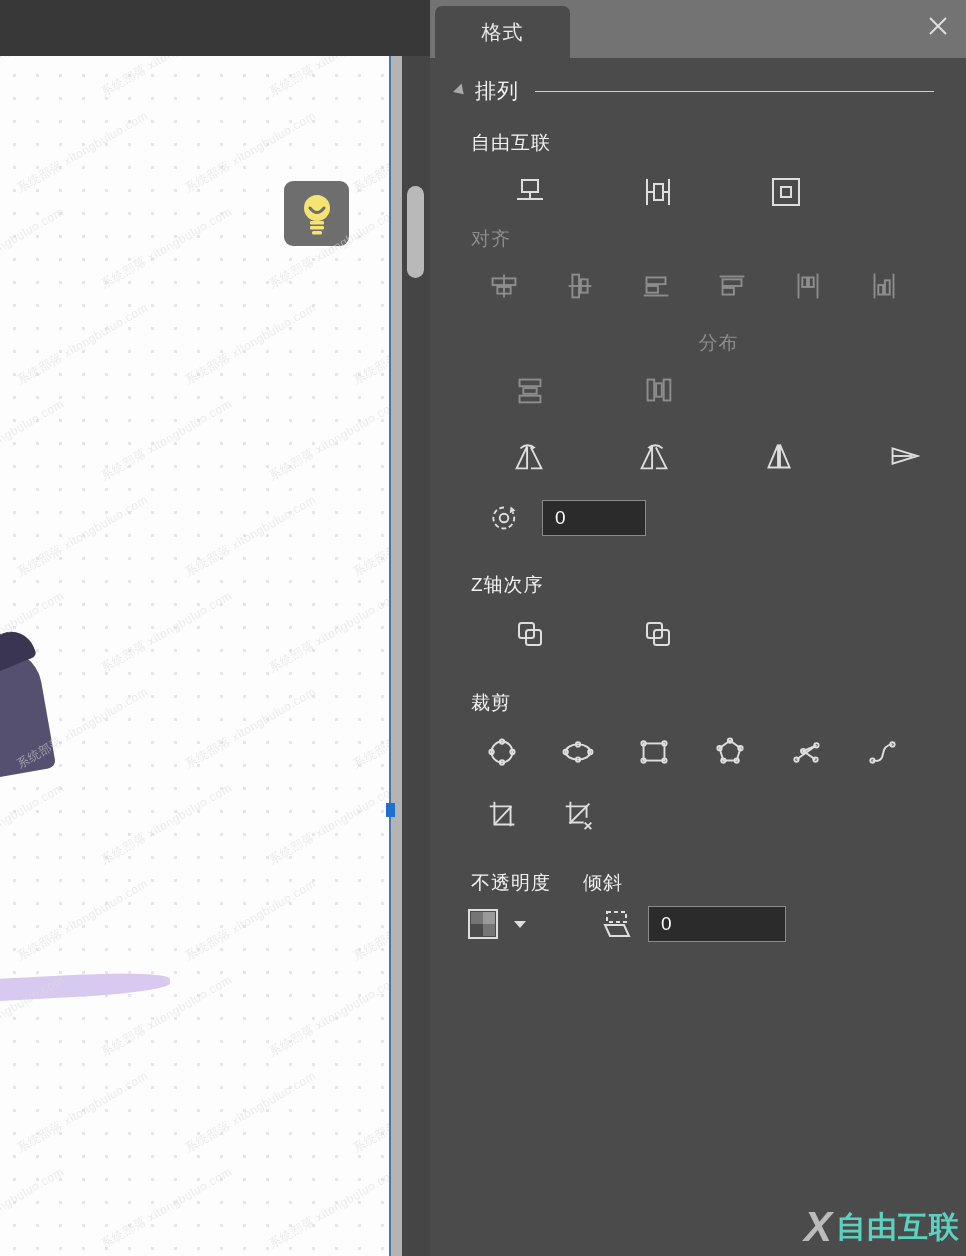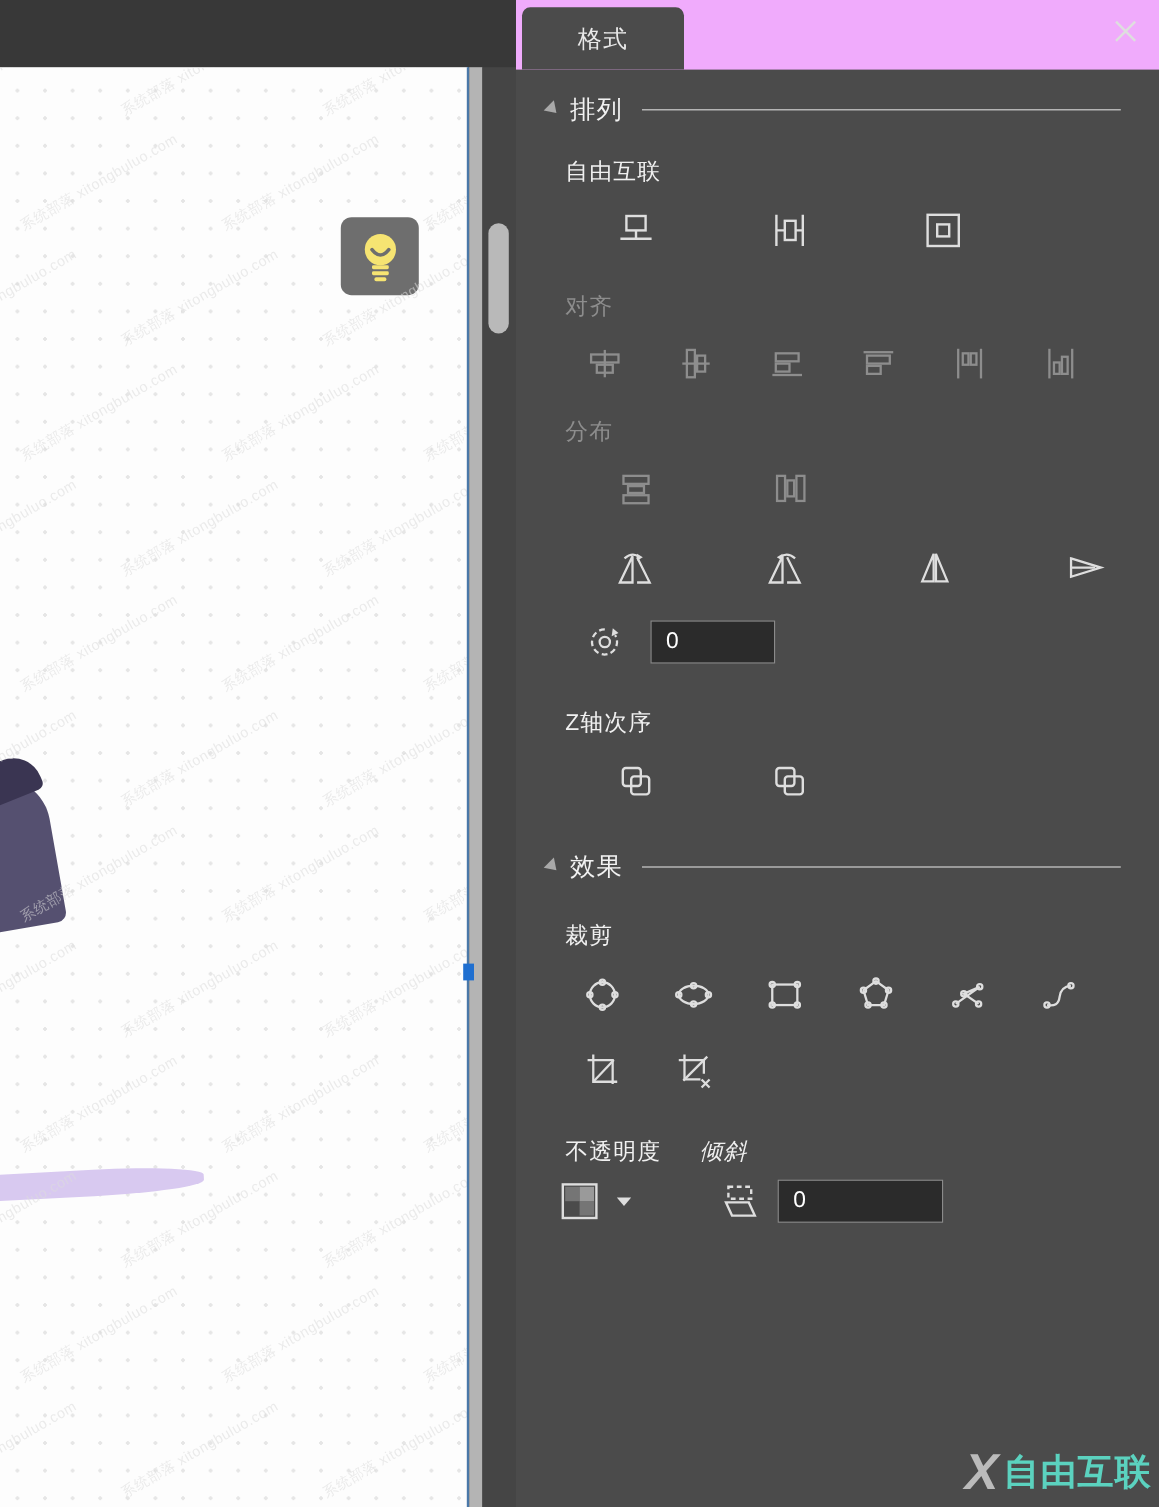--- a/index.html
+++ b/index.html
@@ -57,21 +57,21 @@
   #bulb-btn{
     position:absolute;left:284px;top:125px;width:65px;height:65px;
     background:#6e6e6e;border-radius:9px;
     display:flex;align-items:center;justify-content:center;
   }
   
   #sel-handle{position:absolute;left:386px;top:803px;width:9px;height:14px;background:#1f6fd0;}
 
   
   #panel{position:absolute;left:430px;top:0;width:536px;height:1256px;background:#4b4b4b;}
-  #panel-tabbar{position:absolute;left:0;top:0;width:536px;height:58px;background:#f0abfc;}
+  #panel-tabbar{position:absolute;left:0;top:0;width:536px;height:58px;background:#737373;}
   #tab-format{
     position:absolute;left:5px;top:6px;width:135px;height:52px;
     background:#4b4b4b;border-radius:7px 7px 0 0;
     display:flex;align-items:center;justify-content:center;
     color:#e9e9e9;font-size:20px;letter-spacing:1px;
   }
   #btn-close{
     position:absolute;right:8px;top:6px;width:40px;height:40px;
     display:flex;align-items:center;justify-content:center;cursor:pointer;
   }
@@ -220,21 +220,21 @@
             </svg>
         </div>
         <div class="icon-cell wide">
           <svg width="40" height="40" viewBox="0 0 40 40">
               <rect class="st" x="7" y="7" width="26" height="26"></rect>
               <rect class="st" x="15" y="15" width="10" height="10"></rect>
             </svg>
         </div>
       </div>
 
-      <div class="grp-label dim" style="margin-top:21px;">对齐</div>
+      <div class="grp-label dim" style="margin-top:4px;">对齐</div>
       <div class="icon-row" style="margin-top:4px;">
         <div class="icon-cell dim">
           <svg width="38" height="38" viewBox="0 0 40 40">
               <rect class="st" x="8" y="12" width="24" height="7"></rect>
               <rect class="st" x="13" y="21" width="14" height="7"></rect>
               <path class="st" d="M20 8 V32"></path>
             </svg>
         </div>
         <div class="icon-cell dim">
           <svg width="38" height="38" viewBox="0 0 40 40">
@@ -268,21 +268,21 @@
         <div class="icon-cell dim">
           <svg width="38" height="38" viewBox="0 0 40 40">
               <path class="st" d="M10 7 V33"></path>
               <path class="st" d="M30 7 V33"></path>
               <rect class="st" x="14" y="19" width="5" height="10"></rect>
               <rect class="st" x="21" y="14" width="5" height="15"></rect>
             </svg>
         </div>
       </div>
 
-      <div class="grp-label dim" style="margin-top:14px;">分布</div>
+      <div class="grp-label dim" style="margin-top:14px;text-align:center;">分布</div>
       <div class="icon-row" style="margin-top:4px;">
         <div class="icon-cell dim wide">
           <svg width="38" height="38" viewBox="0 0 40 40">
               <rect class="st" x="9" y="9" width="22" height="7"></rect>
               <rect class="st" x="13" y="18" width="14" height="6"></rect>
               <rect class="st" x="9" y="26" width="22" height="7"></rect>
             </svg>
         </div>
         <div class="icon-cell dim wide">
           <svg width="38" height="38" viewBox="0 0 40 40">
@@ -346,25 +346,20 @@
             </svg>
         </div>
         <div class="icon-cell wide">
           <svg width="40" height="40" viewBox="0 0 40 40">
               <rect class="st" x="16" y="16" width="15" height="15" rx="2.5" stroke="#8f8f8f"></rect>
               <rect class="st" x="9" y="9" width="15" height="15" rx="2.5" fill="#4b4b4b"></rect>
             </svg>
         </div>
       </div>
 
-      <div class="sec-head" style="margin-top:22px;">
-        <span class="sec-caret"></span>
-        <span class="sec-title">效果</span>
-        <span class="sec-rule"></span>
-      </div>
 
       <div class="grp-label" style="margin-top:26px;">裁剪</div>
       <div class="icon-row" style="margin-top:6px;padding-left:34px;">
         <div class="icon-cell">
           <svg width="38" height="38" viewBox="0 0 40 40">
               <circle class="st" cx="20" cy="20" r="11"></circle>
               <circle class="st" cx="20" cy="9" r="2.3" fill="#4b4b4b"></circle>
               <circle class="st" cx="31" cy="20" r="2.3" fill="#4b4b4b"></circle>
               <circle class="st" cx="20" cy="31" r="2.3" fill="#4b4b4b"></circle>
               <circle class="st" cx="9" cy="20" r="2.3" fill="#4b4b4b"></circle>
@@ -429,21 +424,21 @@
               <path class="st" d="M12 7 V29 H26"></path>
               <path class="st" d="M7 12 H29 V24"></path>
               <path class="st" d="M11 30 L32 9"></path>
               <path class="st" d="M27 29 L34 36 M34 29 L27 36" stroke-width="1.8"></path>
             </svg>
         </div>
       </div>
 
       <div style="display:flex;align-items:flex-start;margin-top:26px;">
         <div class="grp-label" style="padding-left:41px;">不透明度</div>
-        <div class="grp-label" style="padding-left:32px;font-style:italic;">倾斜</div>
+        <div class="grp-label" style="padding-left:32px;">倾斜</div>
       </div>
 
       <div class="icon-row" style="margin-top:8px;align-items:center;padding-left:36px;">
         <div style="display:flex;align-items:center;cursor:pointer;">
           <svg width="34" height="34" viewBox="0 0 34 34">
             <rect class="st" x="3" y="3" width="28" height="28"></rect>
             <rect x="5" y="5" width="12" height="12" fill="#757575"></rect>
             <rect x="17" y="17" width="12" height="12" fill="#757575"></rect>
             <rect x="17" y="5" width="12" height="12" fill="#9a9a9a"></rect>
           </svg>

